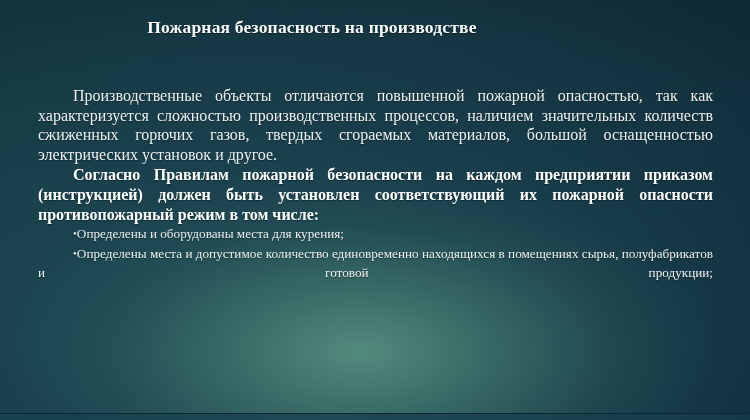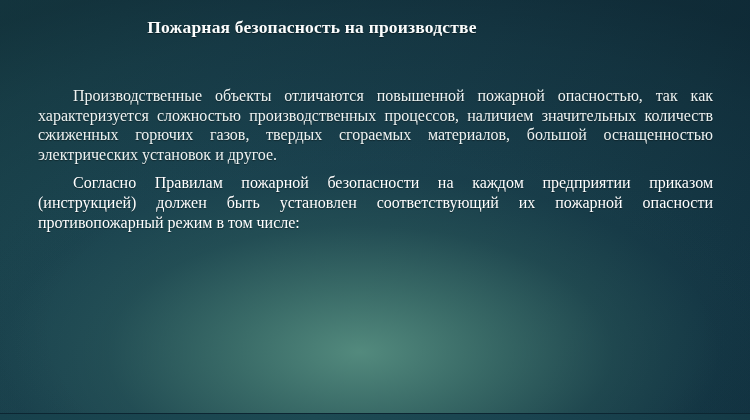--- a/index.html
+++ b/index.html
@@ -105,23 +105,23 @@
     text-shadow: 0 1px 1px rgba(0,0,0,0.40);
   }
 
   .para-intro {
     text-indent: 35px;
     font-weight: normal;
   }
 
   .para-rule {
     text-indent: 35px;
-    font-weight: normal;
+    font-weight: bold;
     color: #ffffff;
-    margin-top: 9px;
+    margin-top: 1px;
   }
 
   .bullet-list {
     list-style: none;
     margin: 0;
     padding: 0;
   }
 
   .bullet-item {
     position: relative;
@@ -160,16 +160,27 @@
   <div id="content">
 
     <div class="slide-title">Пожарная безопасность на производстве</div>
 
     <div id="body-block">
 
       <p class="para para-intro">Производственные объекты отличаются повышенной пожарной опасностью, так как характеризуется сложностью производственных процессов, наличием значительных количеств сжиженных горючих газов, твердых сгораемых материалов, большой оснащенностью электрических установок и другое.</p>
 
       <p class="para para-rule">Согласно Правилам пожарной безопасности на каждом предприятии приказом (инструкцией) должен быть установлен соответствующий их пожарной опасности противопожарный режим в том числе:</p>
 
+      <ul class="bullet-list">
+
+        <li class="bullet-item">
+          <span class="bullet-dot">•</span><span>Определены и оборудованы места для курения;</span>
+        </li>
+
+        <li class="bullet-item stretch-last">
+          <span class="bullet-dot">•</span><span>Определены места и допустимое количество единовременно находящихся в помещениях сырья, полуфабрикатов и готовой продукции;</span>
+        </li>
+
+      </ul>
 
     </div>
   </div>
 </div>
 
 </body></html>

